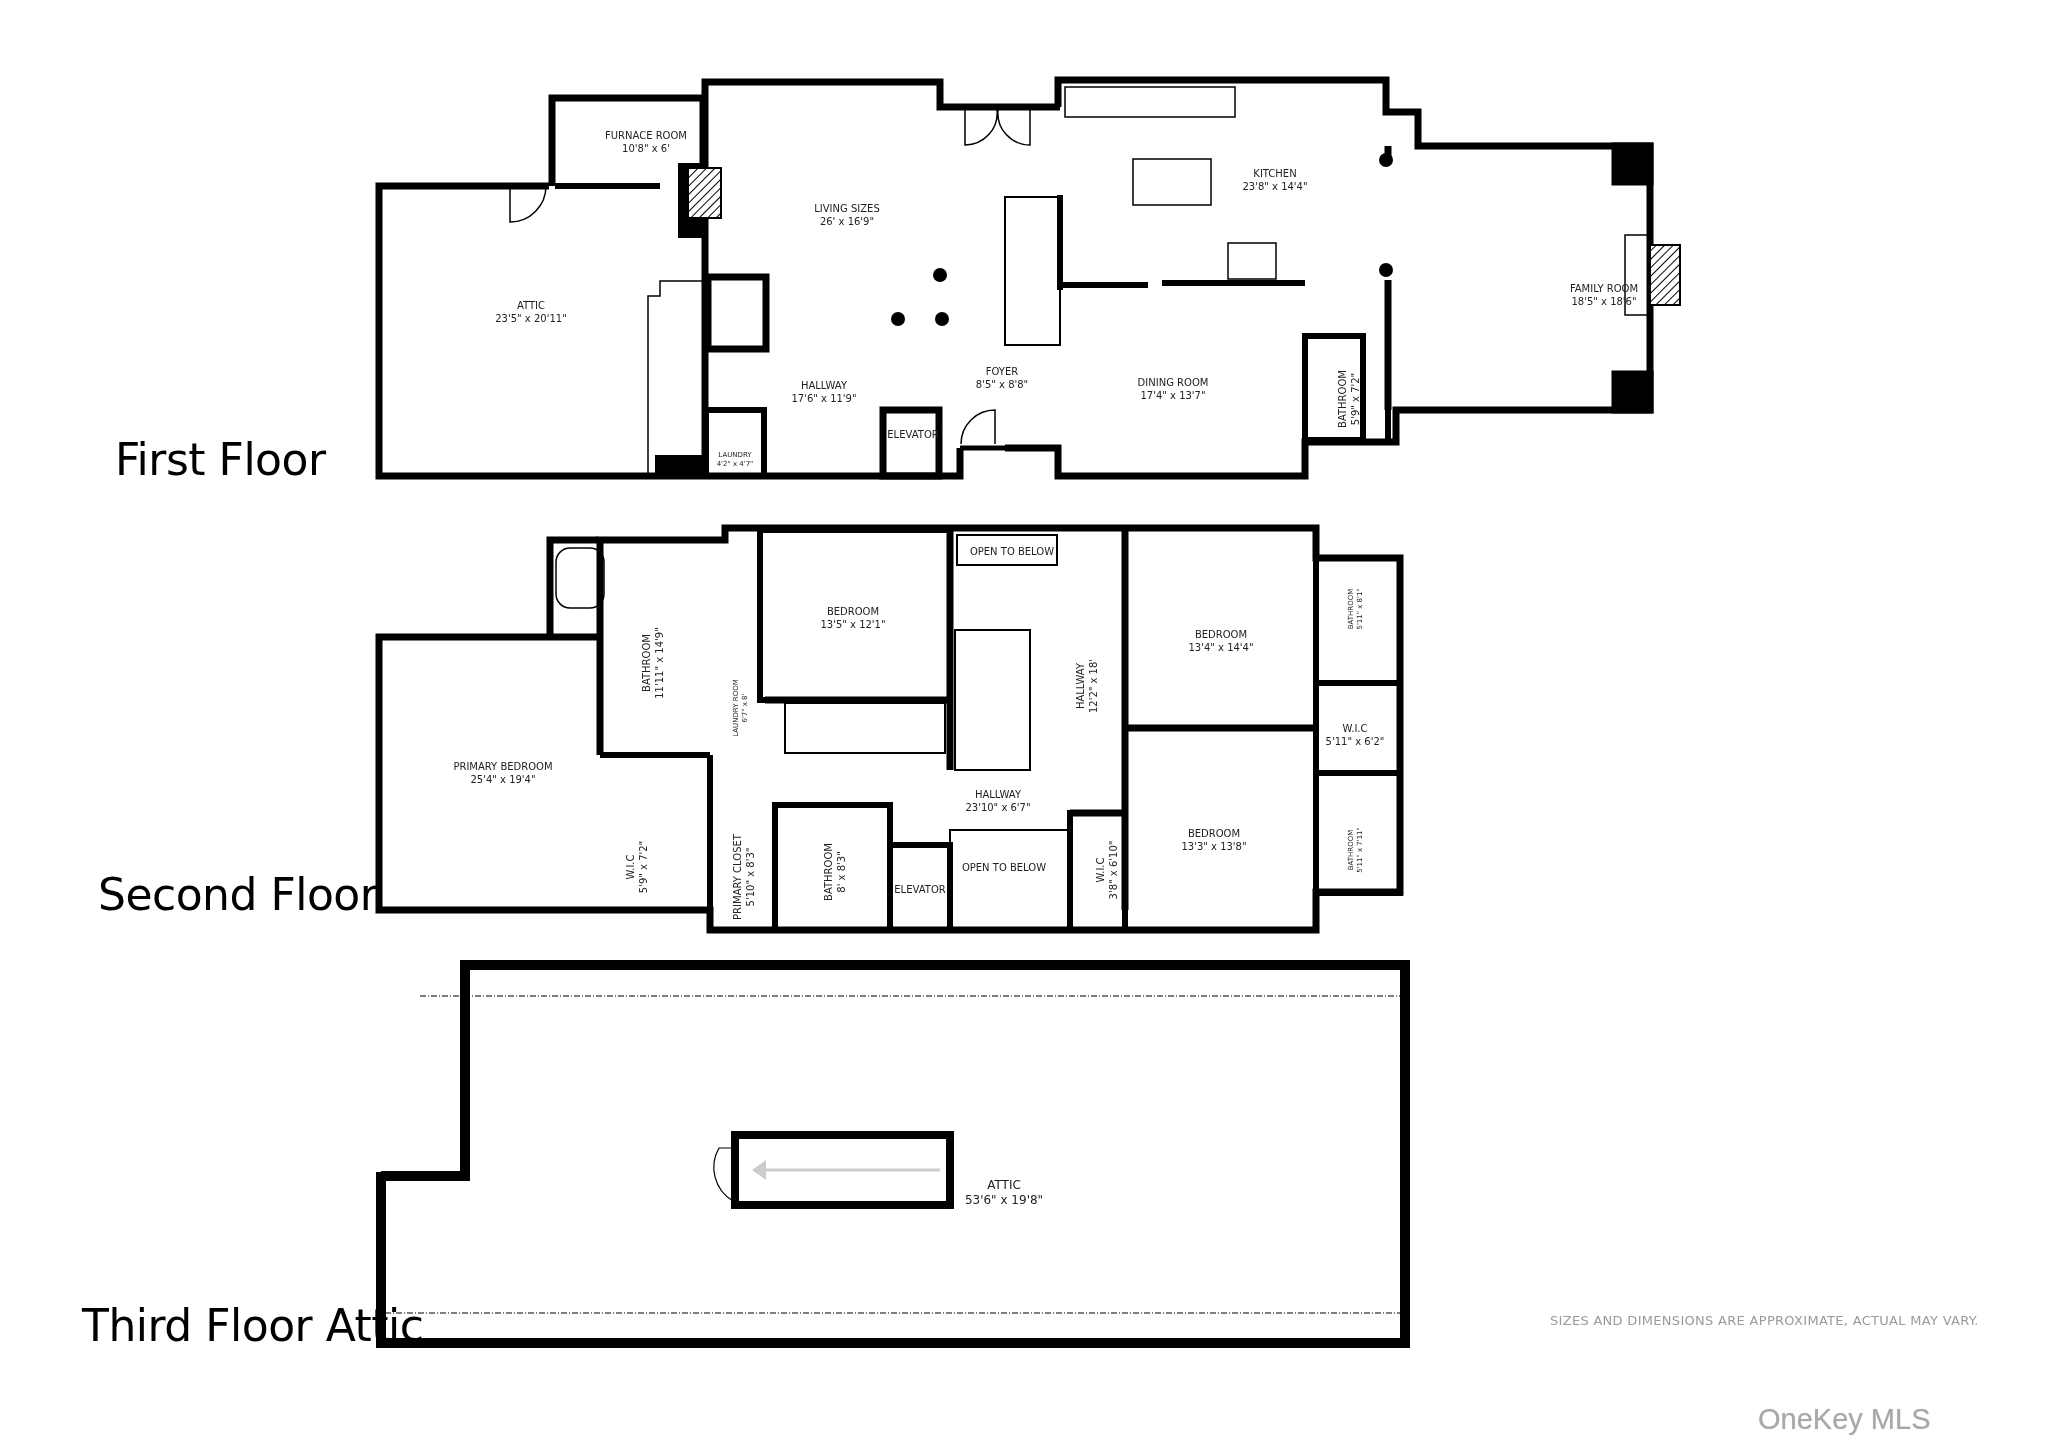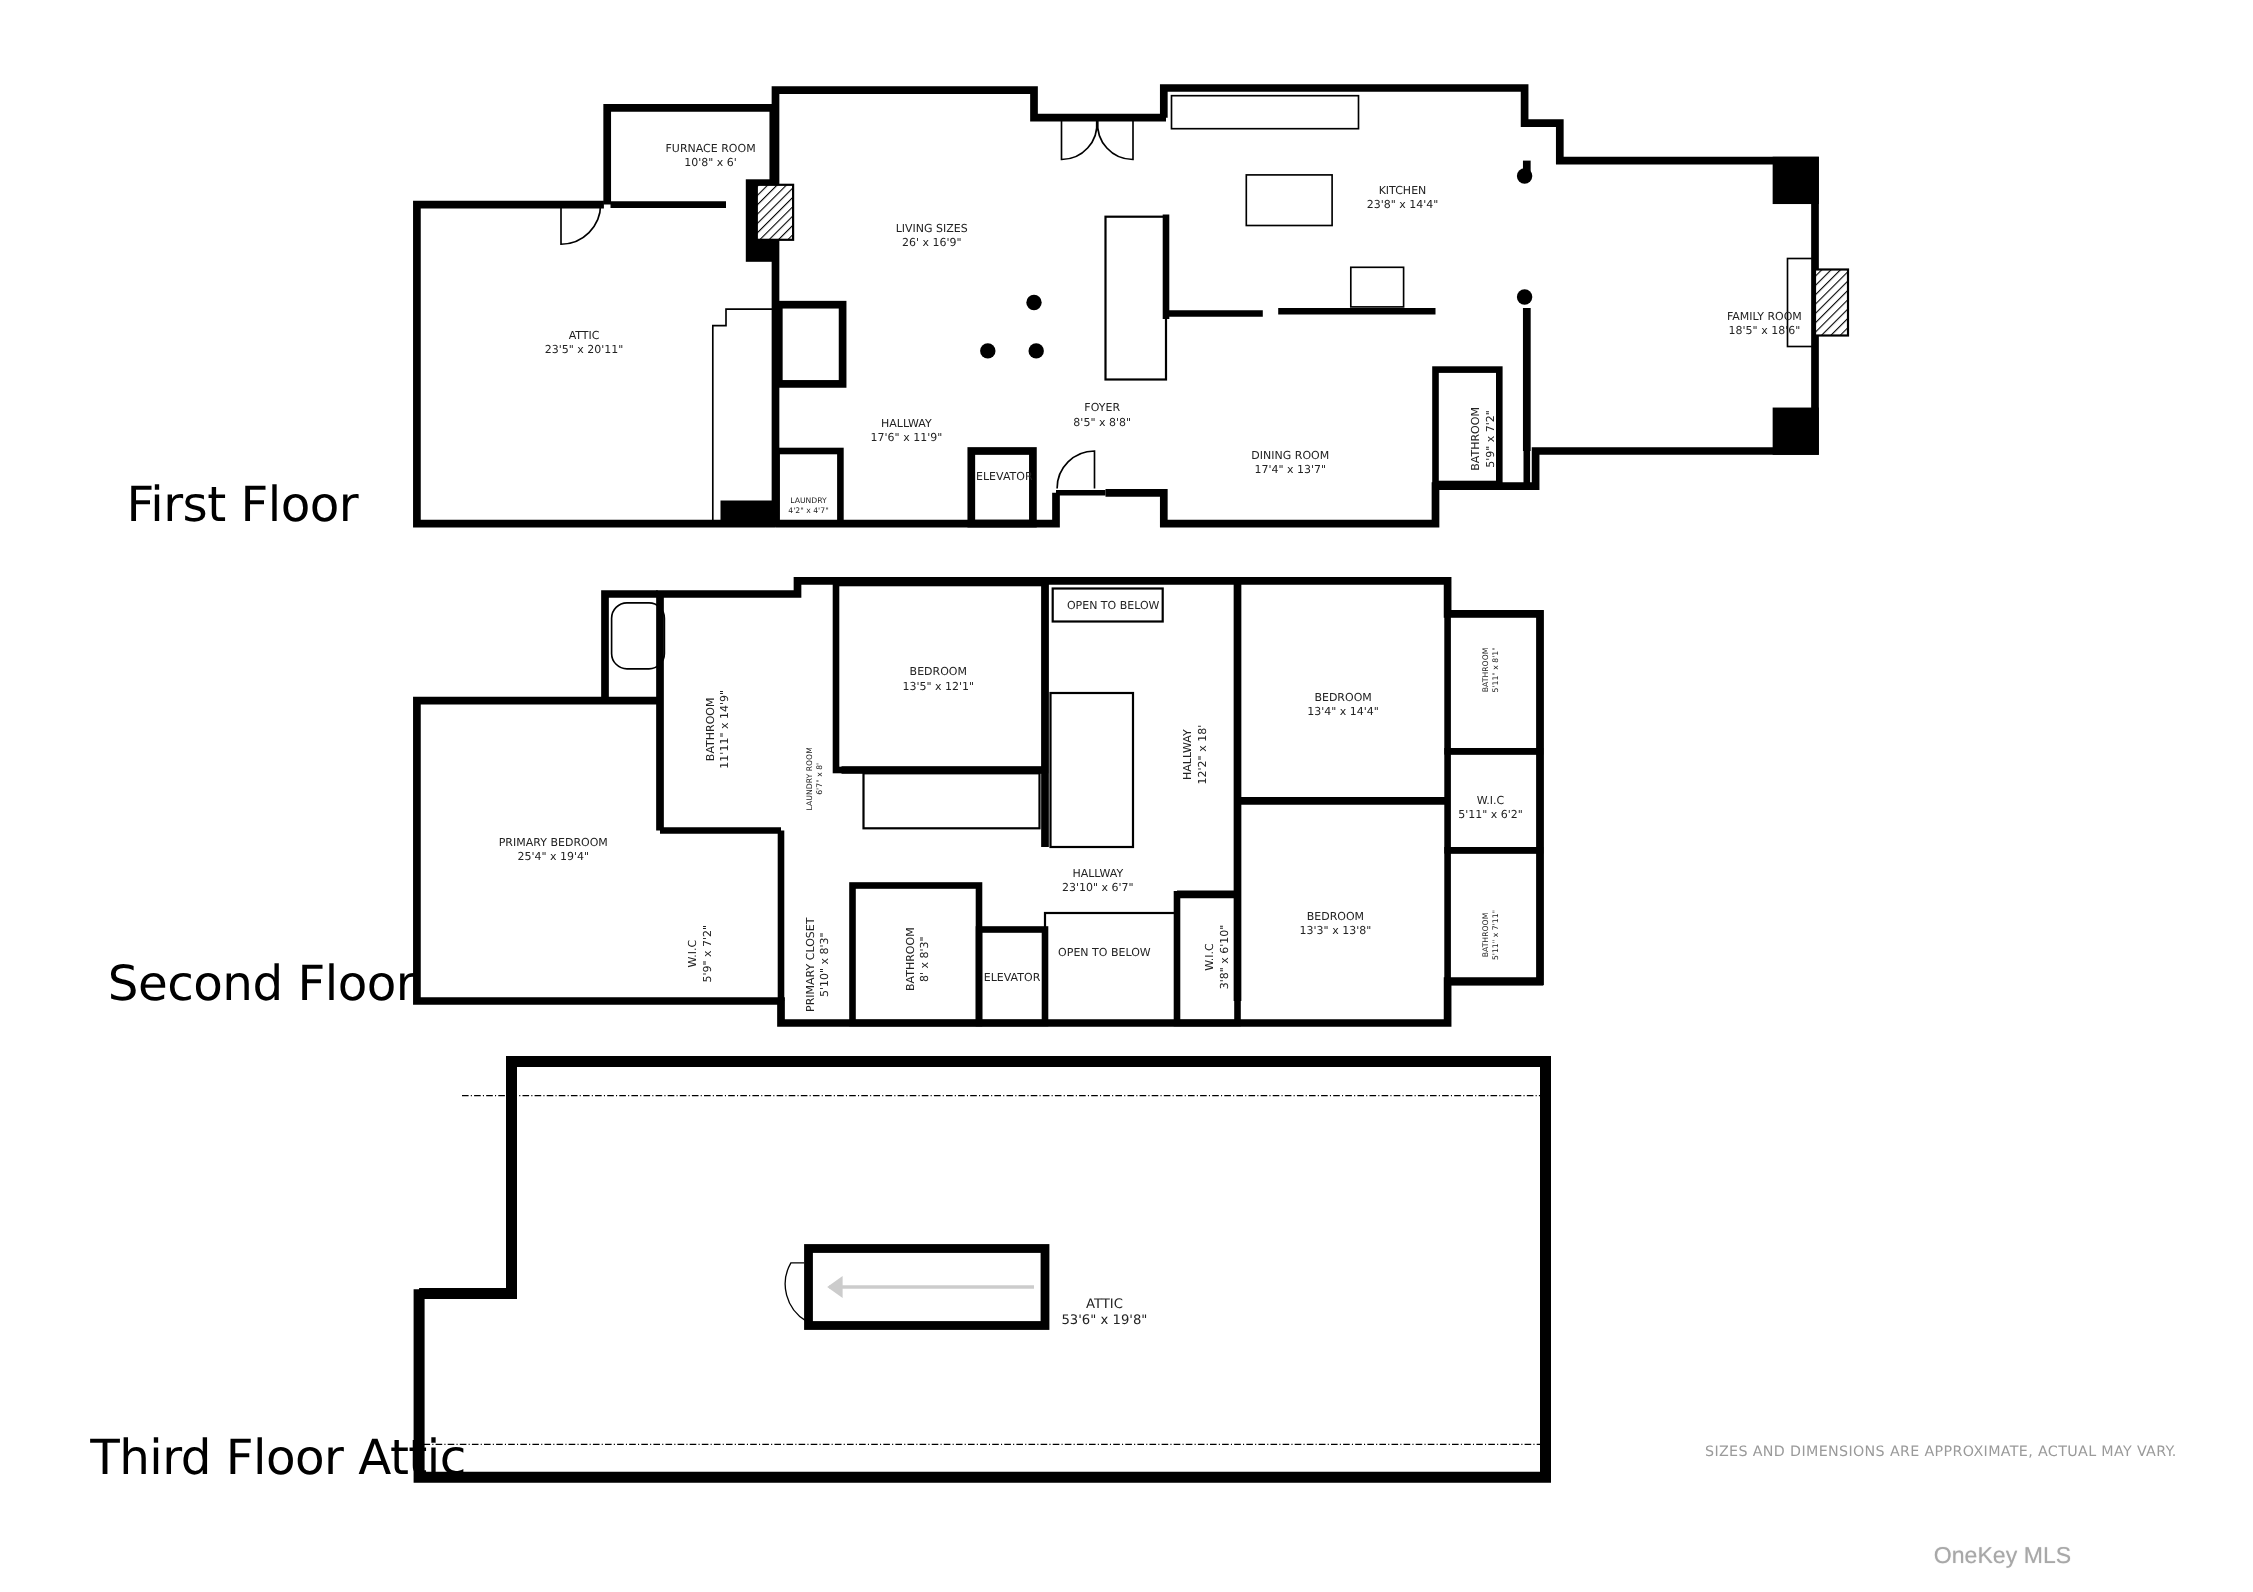--- a/index.html
+++ b/index.html
@@ -10,21 +10,21 @@
                  font-size: 44px; color: #000; white-space: nowrap; letter-spacing: -0.5px; }
   .room { position: absolute; text-align: center; font-family: "DejaVu Sans", sans-serif;
           font-size: 10px; line-height: 13px; color: #222; white-space: nowrap;
           transform: translate(-50%, -50%); }
   .room.small { font-size: 7px; line-height: 9px; }
   .room.big { font-size: 12px; line-height: 15px; }
   .room.vert { transform: translate(-50%, -50%) rotate(-90deg); }
   .room .name, .room .dims { display: block; }
   .disclaimer { position: absolute; left: 1550px; top: 1313px; font-size: 13px;
                 color: #9a9a9a; font-family: "DejaVu Sans", sans-serif; letter-spacing: 0.3px; white-space: nowrap; }
-  .watermark { position: absolute; left: 1758px; top: 1403px; font-size: 21px;
+  .watermark { position: absolute; left: 1758px; top: 1403px; font-size: 29px;
                color: #a8a8a8; font-family: "Liberation Sans", sans-serif; white-space: nowrap;
                text-shadow: 0 0 1px #c8c8c8; }
 </style>
 </head>
 <body>
 
 <svg id="plan" viewBox="0 0 2048 1447" xmlns="http://www.w3.org/2000/svg">
   <defs>
     <pattern id="hatch" width="6" height="6" patternUnits="userSpaceOnUse" patternTransform="rotate(45)">
       <rect width="6" height="6" fill="#fff"></rect>
@@ -161,21 +161,21 @@
     <span class="dims">18'5" x 18'6"</span>
   </div>
 <div class="room" style="left:1002px; top:378px;">
     <span class="name">FOYER</span>
     <span class="dims">8'5" x 8'8"</span>
   </div>
 <div class="room" style="left:824px; top:392px;">
     <span class="name">HALLWAY</span>
     <span class="dims">17'6" x 11'9"</span>
   </div>
-<div class="room" style="left:1173px; top:389px;margin-top:32px;">
+<div class="room" style="left:1173px; top:389px;">
     <span class="name">DINING ROOM</span>
     <span class="dims">17'4" x 13'7"</span>
   </div>
 <div class="room vert" style="left:1349px; top:399px;">
     <span class="name">BATHROOM</span>
     <span class="dims">5'9" x 7'2"</span>
   </div>
 <div class="room" style="left:913px; top:434px;">
     <span class="name">ELEVATOR</span>
   </div>

